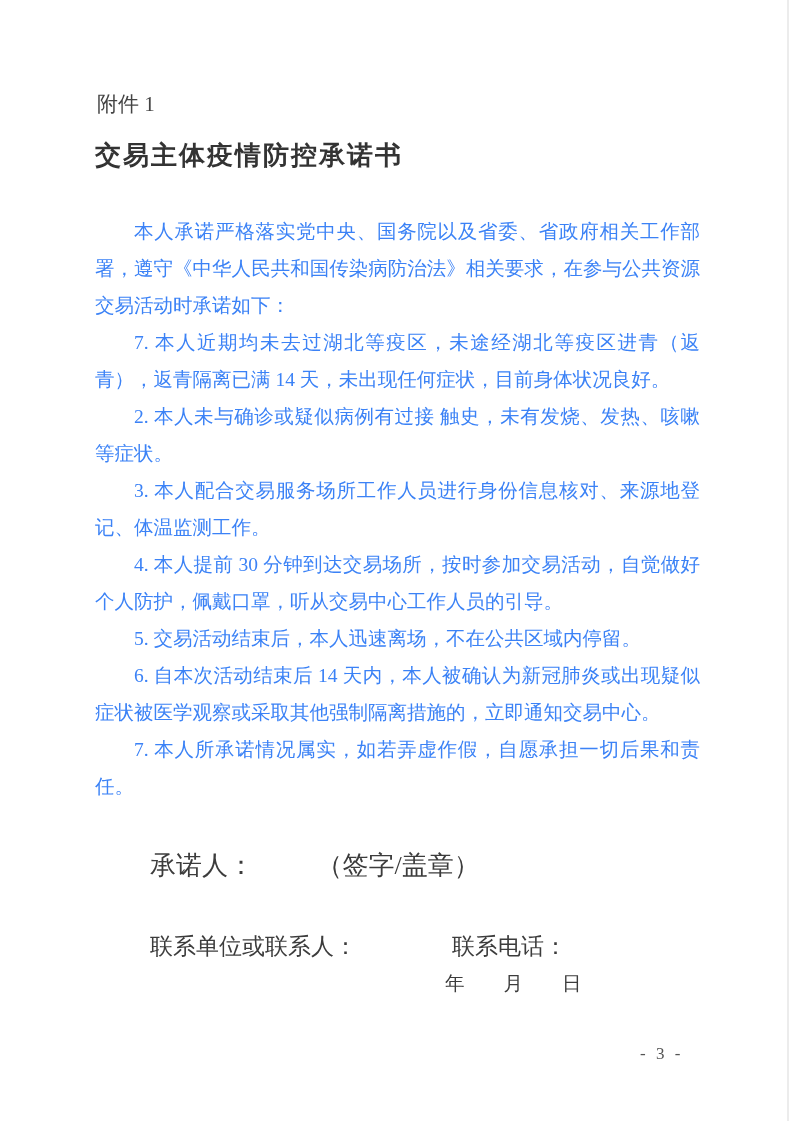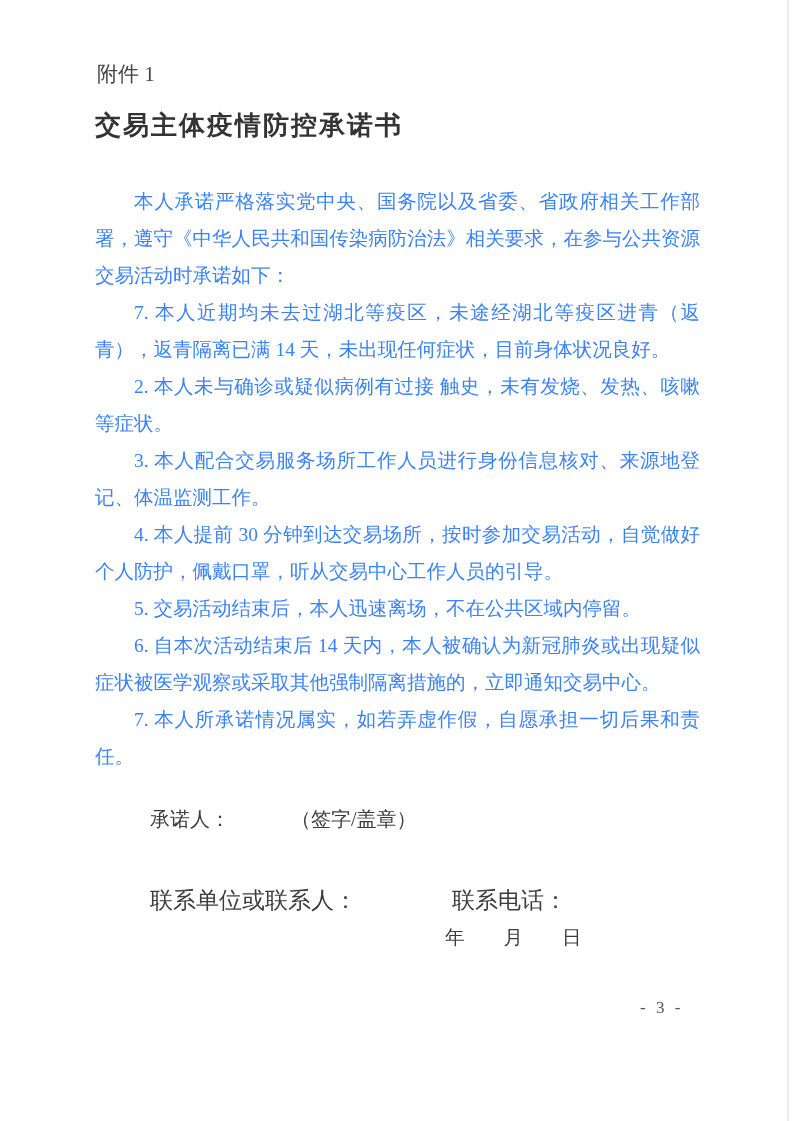--- a/index.html
+++ b/index.html
@@ -15,21 +15,21 @@
   }
   
   .page::after {
     content: "";
     position: absolute;
     right: 4px; top: 0; bottom: 0;
     width: 2px;
     background: #ececec;
   }
   .content {
-    padding: 60px 93px 0 95px;
+    padding: 90px 93px 0 95px;
   }
   .attachment-label {
     font-size: 21px;
     color: #444;
     margin: 0 0 20px 2px;
   }
   .doc-title {
     font-size: 26px;
     font-weight: 700;
     text-align: left;
@@ -39,23 +39,23 @@
   }
   .para {
     font-size: 19.5px;
     line-height: 37px;
     text-align: justify;
     text-indent: 2em;
     margin: 0;
     color: #3b82f6;
   }
   .sig-row {
-    font-size: 20px;
+    font-size: 26px;
     line-height: 37px;
-    margin-top: 26px;
+    margin-top: 42px;
     margin-left: 55px;
   }
   .sig-hint { margin-left: 56px; }
   .contact-row {
     font-size: 23px;
     line-height: 37px;
     margin-top: 44px;
     margin-left: 55px;
     display: flex;
     text-align: right;

